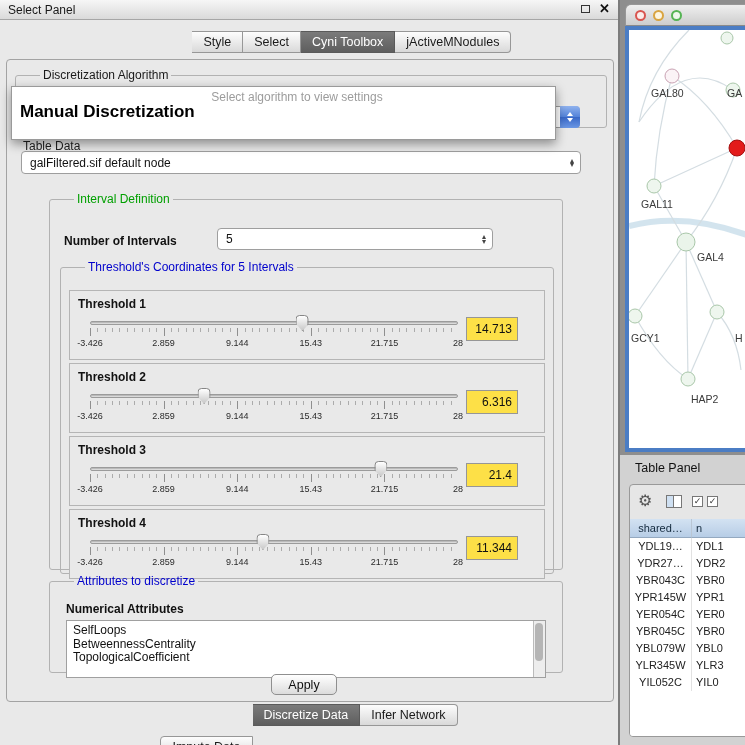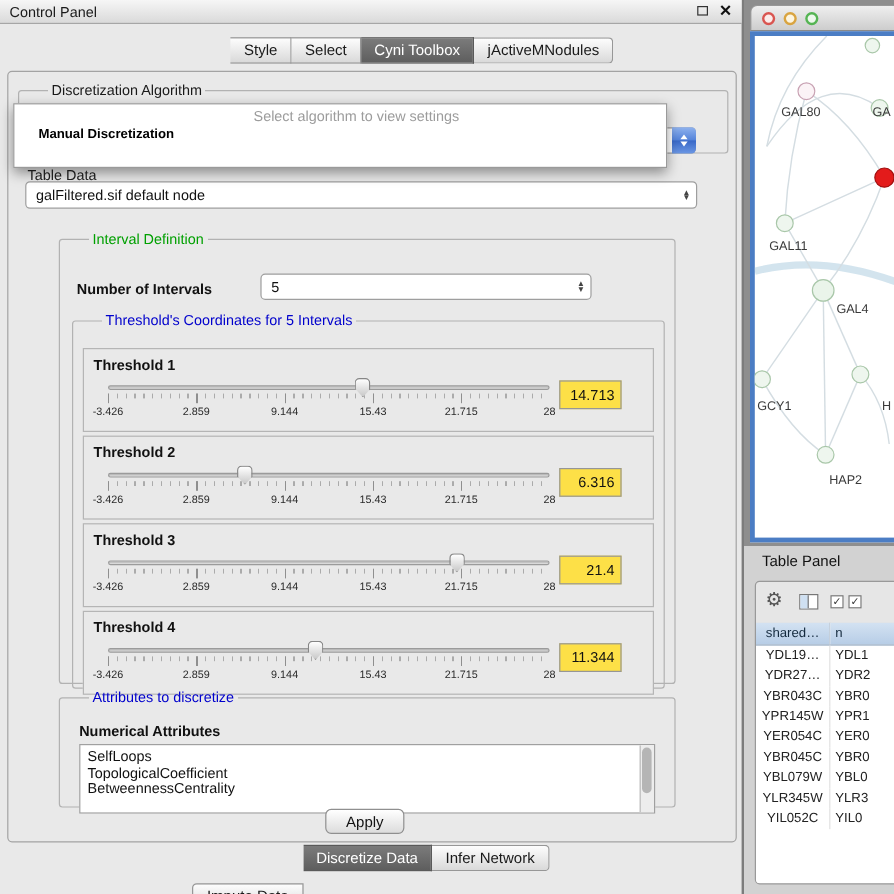--- a/index.html
+++ b/index.html
@@ -72,21 +72,21 @@
      background:linear-gradient(#8fb2ee 0%,#5584da 48%,#3a69c8 52%,#6b97e4 100%);display:flex;flex-direction:column;align-items:center;justify-content:center;}
   .combo-cap i{width:0;height:0;border-left:3.5px solid transparent;border-right:3.5px solid transparent;display:block;}
   .combo-cap i.up{border-bottom:4px solid #fff;margin-bottom:2px;}
   .combo-cap i.down{border-top:4px solid #fff;}
   .updown{position:absolute;right:6px;top:50%;transform:translateY(-50%);display:flex;flex-direction:column;align-items:center;color:#444;}
   .updown span{font-size:8px;line-height:4.5px;}
 
   .popup{position:absolute;left:4px;top:26px;width:543px;height:52px;background:#fff;border:1px solid #9a9a9a;
      box-shadow:0 4px 10px rgba(0,0,0,.4);z-index:10;}
   .popup-hint{margin-top:3px;text-align:center;font-size:12px;color:#9c9c9c;margin-left:27px;}
-  .popup-opt{font-size:11px;color:#000;padding-left:20px;line-height:16px;}
+  .popup-opt{font-size:17px;color:#000;padding-left:8px;line-height:16px;}
 
   .td-label{position:absolute;left:16px;top:79px;font-size:12px;color:#222;}
   .td-combo{left:14px;top:91px;width:560px;height:23px;}
 
   .interval-fs{left:42px;top:132px;width:512px;height:376px;}
   .ni-label{position:absolute;left:14px;top:28px;font-size:12px;color:#111;}
   .ni-combo{left:167px;top:22px;width:276px;height:22px;}
   .thr-fs{left:10px;top:54px;width:492px;height:312px;}
 
   .t-panel{position:absolute;left:8px;width:476px;height:70px;border:1px solid #b5b5b5;background:#e9e9e9;box-sizing:border-box;}
@@ -218,21 +218,21 @@
           <div class="trow">
     <div class="tcell c1">YIL052C</div>
     <div class="tcell c2">YIL0</div>
   </div>
         </div>
     </div>
   </div>
 
   <div class="cp-window">
     <div class="cp-titlebar">
-      <span class="cp-title">Control Panel</span>
+      <span class="cp-title">Select Panel</span>
       <span class="win-min"></span>
       <span class="win-close">✕</span>
     </div>
 
     <div class="cp-tabs">
       <div class="tab first">
         <svg width="12" height="12" viewBox="0 0 12 12">
           <path d="M2 10 L6 2 L10 10 Z" fill="none" stroke="#2e9e3e" stroke-width="1"></path>
           <circle cx="2" cy="10" r="1.7" fill="#49b04f"></circle>
             <circle cx="6" cy="2" r="1.7" fill="#49b04f"></circle>
@@ -363,22 +363,22 @@
   </div>
             </div>
         </fieldset>
       </fieldset>
 
       <fieldset class="fs attr-fs">
         <legend class="blue">Attributes to discretize</legend>
         <div class="attr-sub bold">Numerical Attributes</div>
         <div class="listbox">
           <div class="li">SelfLoops</div>
+          <div class="li">BetweennessCentrality</div>
           <div class="li">TopologicalCoefficient</div>
-          <div class="li">BetweennessCentrality</div>
           <div class="sb">
               <div class="sb-thumb"></div>
             </div>
         </div>
       </fieldset>
 
       <button class="apply-btn">Apply</button>
     </div>
 
     <div class="bottom-tabs">

